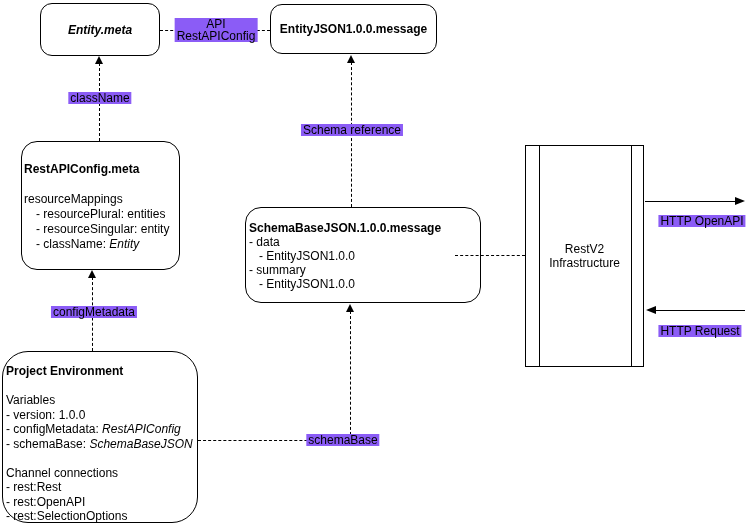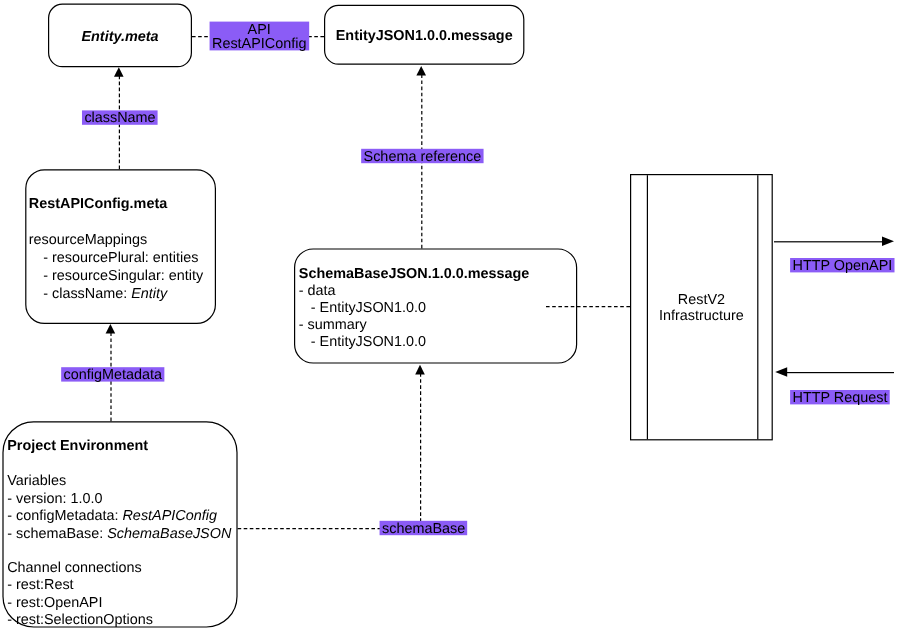--- a/index.html
+++ b/index.html
@@ -99,21 +99,21 @@
   <div class="arr-up" style="left:347px;top:55px;"></div>
   <div class="elabel" style="left:352px;top:130px;">Schema reference</div>
 
   <div class="vline" style="left:92px;top:277px;height:74px;"></div>
   <div class="arr-up" style="left:88px;top:270px;"></div>
   <div class="elabel" style="left:94px;top:312px;">configMetadata</div>
 
   <div class="hline" style="left:198px;top:440px;width:150px;"></div>
   <div class="vline" style="left:350px;top:311px;height:129px;"></div>
   <div class="arr-up" style="left:346px;top:304px;"></div>
-  <div class="elabel" style="left:353px;top:440px;">schemaBase</div>
+  <div class="elabel" style="left:343px;top:440px;">schemaBase</div>
 
   <div class="hline" style="left:455px;top:255px;width:70px;"></div>
 
   <div class="sline" style="left:645px;top:201px;width:92px;"></div>
   <div class="arr-right" style="left:735px;top:197px;"></div>
   <div class="elabel" style="left:702px;top:221px;">HTTP OpenAPI</div>
 
   <div class="sline" style="left:655px;top:310px;width:90px;"></div>
   <div class="arr-left" style="left:646px;top:306px;"></div>
   <div class="elabel" style="left:700px;top:331px;">HTTP Request</div>

